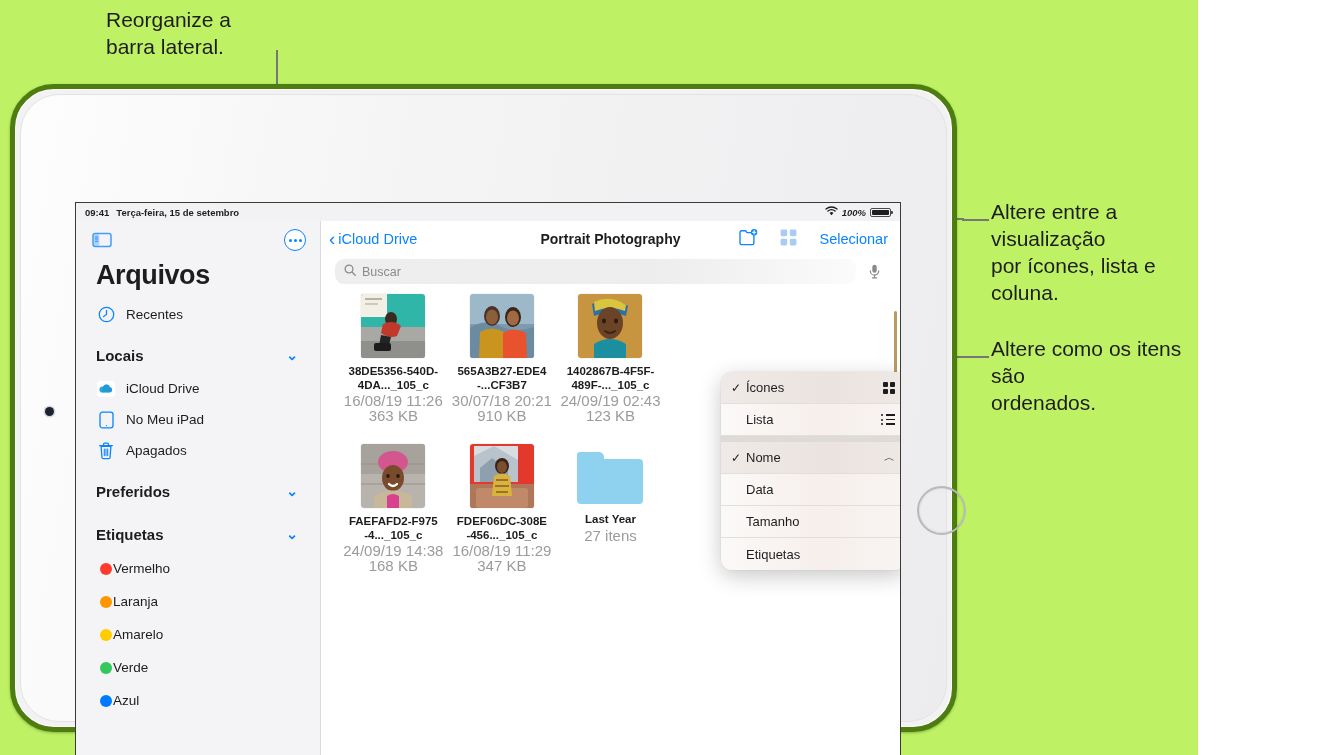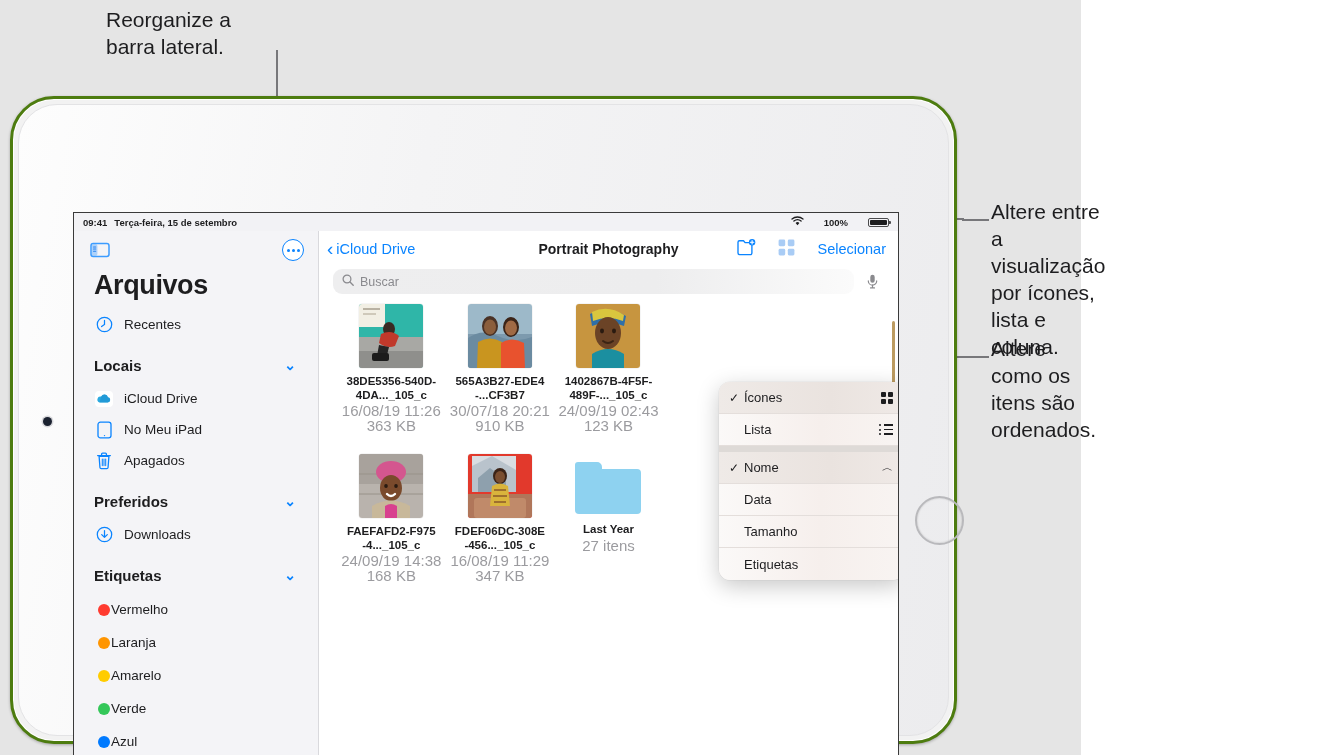--- a/index.html
+++ b/index.html
@@ -2,43 +2,43 @@
 <html><head>
 <meta charset="utf-8">
 <style>
   * { box-sizing: border-box; margin: 0; padding: 0; }
   html, body {
     width: 1343px; height: 755px;
     background: #ffffff;
     font-family: "Liberation Sans", sans-serif;
     overflow: hidden;
   }
-  #root { position: relative; width: 1081px; height: 755px; background:#e5e5e5; }
+  #root { position: relative; width: 1198px; height: 755px; background:#bef264; }
 
   
   .callout-text {
     position: absolute;
     font-size: 21px;
     line-height: 27px;
     color: #1d1d1f;
     white-space: pre-line;
   }
   .callout-line {
     position: absolute;
     background: #77777a;
   }
 
   
   #ipad {
     position: absolute;
-    left: 10px; top: 96px;
+    left: 10px; top: 84px;
     width: 947px; height: 648px;
     border-radius: 44px;
     background: #f2f2f2;
-    border: 3px solid #4d7c0f;
+    border: 5px solid #4d7c0f;
     box-shadow: inset 0 0 0 1px #ffffff, 0 1px 3px rgba(0,0,0,.28);
   }
   #ipad-inner {
     position: absolute;
     left: 5px; top: 5px; right: 5px; bottom: 5px;
     border-radius: 39px;
     background: linear-gradient(100deg,#fdfdfd 0%,#f4f4f5 40%,#ececee 100%);
     border: 1px solid #e3e3e5;
   }
   #camera {
@@ -66,21 +66,21 @@
   }
 
   
   #statusbar {
     position: absolute; left:0; top:0; width:100%; height:18px;
     display:flex; align-items:center;
     background:#f2f2f5;
     font-size: 9.5px; font-weight: bold; color:#1d1d1f;
   }
   #statusbar .left { padding-left: 9px; display:flex; gap:7px; }
-  #statusbar .right { margin-left:auto; padding-right: 9px; display:flex; align-items:center; gap:20px; }
+  #statusbar .right { margin-left:auto; padding-right: 9px; display:flex; align-items:center; gap:4px;font-style:italic; }
   .batt {
     width: 21px; height: 9px; border:1px solid #4a4a4c; border-radius:2px;
     position: relative; padding:1px;
   }
   .batt::after {
     content:""; position:absolute; right:-3px; top:2.5px;
     width:2px; height:3px; background:#4a4a4c; border-radius:0 1px 1px 0;
   }
   .batt i { display:block; width:100%; height:100%; background:#1d1d1f; border-radius:1px; }
 
@@ -329,29 +329,20 @@
               <path d="M3.1 4.4 h9.8 l-.85 11.1 a1.3 1.3 0 0 1-1.3 1.2 H5.25 a1.3 1.3 0 0 1-1.3-1.2 Z" fill="none" stroke="#0a84ff" stroke-width="1.3"></path>
               <path d="M6.3 7 v6.6 M8 7 v6.6 M9.7 7 v6.6" stroke="#0a84ff" stroke-width="1.05" stroke-linecap="round"></path>
             </svg>
           </span>
           <span>Apagados</span>
         </div>
 
         <div class="sb-header">
           <span>Preferidos</span>
           <span class="chev">⌄</span>
-        </div>
-        <div class="sb-row">
-          <span class="ic">
-            <svg width="17" height="17" viewBox="0 0 17 17">
-              <circle cx="8.5" cy="8.5" r="7.2" fill="none" stroke="#0a84ff" stroke-width="1.25"></circle>
-              <path d="M8.5 4.6 V11.3 M5.7 8.6 L8.5 11.4 L11.3 8.6" stroke="#0a84ff" stroke-width="1.25" fill="none" stroke-linecap="round" stroke-linejoin="round"></path>
-            </svg>
-          </span>
-          <span>Downloads</span>
         </div>
 
         <div class="sb-header">
           <span>Etiquetas</span>
           <span class="chev">⌄</span>
         </div>
         <div class="sb-row tag-row">
           <span class="dot" style="background:#ff3b30"></span>
           <span>Vermelho</span>
         </div>

